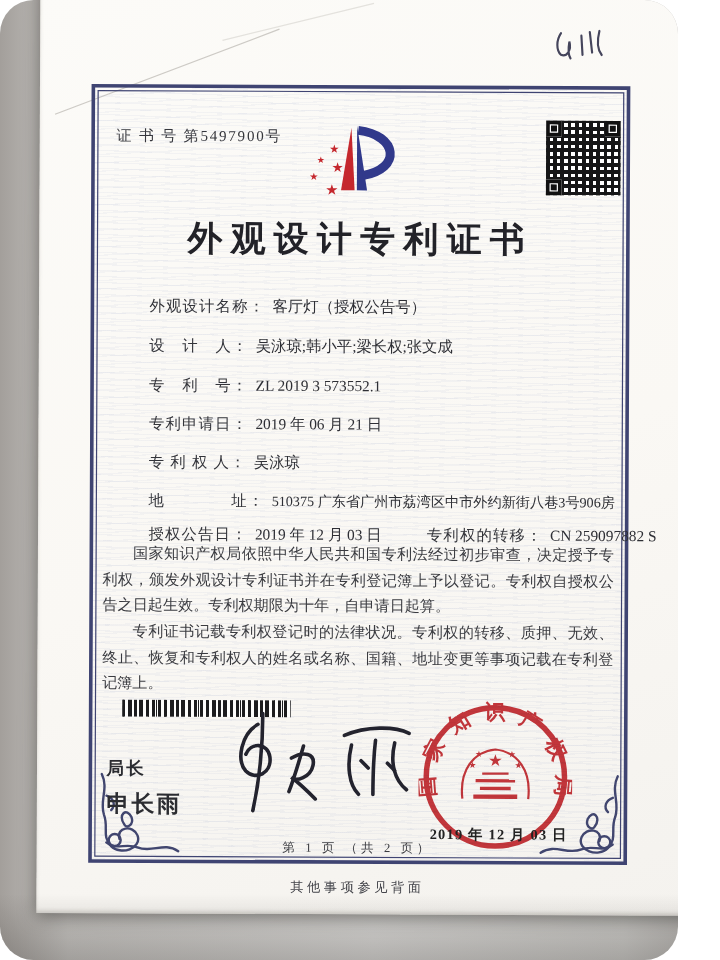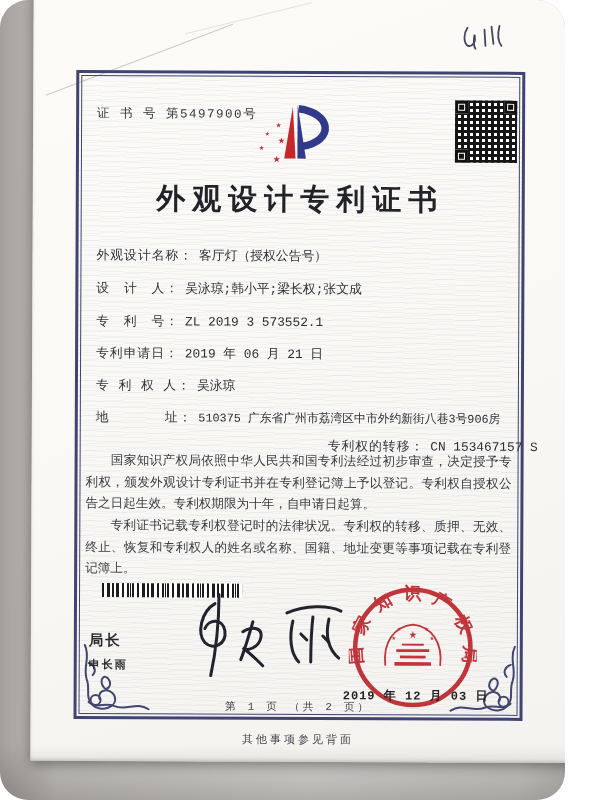--- a/index.html
+++ b/index.html
@@ -1,19 +1,19 @@
 <!DOCTYPE html>
 <html><head>
 <meta charset="utf-8">
 <style>
   html,body{margin:0;padding:0;}
   .scene{
     position:relative;width:565px;height:800px;overflow:hidden;
     background:linear-gradient(90deg,#a39f9b 0%,#c9c7c4 10%,#dddcda 55%,#cfcecb 92%,#bdbbb8 100%);
-    font-family:Liberation Mono, monospace;
+    font-family:Liberation Serif, serif;
     border-radius:28px;
   }
   .scene::after{content:"";position:absolute;left:0;right:0;bottom:0;height:55px;
     background:linear-gradient(180deg,rgba(60,56,52,0) 0%,rgba(60,56,52,.28) 100%);pointer-events:none;}
   .paper{
     position:absolute;left:32px;top:-16px;width:562px;height:778px;
     background:linear-gradient(160deg,#fcfbf8 0%,#faf8f4 55%,#f4f2ee 100%);
     box-shadow:0 3px 14px rgba(40,38,34,.55), inset 0 -2px 3px rgba(120,115,108,.25);
     transform:rotate(.25deg);transform-origin:50% 50%;
   }
@@ -24,32 +24,32 @@
     border:3px solid #3f4472;box-sizing:border-box;
     background:
       repeating-linear-gradient(2deg,rgba(95,115,175,.06) 0 1px,transparent 1px 5px),
       repeating-linear-gradient(-3deg,rgba(95,115,175,.05) 0 1px,transparent 1px 7px);
   }
   .frame::before{content:"";position:absolute;inset:2px;border:1px solid #3f4472;pointer-events:none;}
   .certno{left:64px;top:122px;font-size:12.5px;letter-spacing:1.5px;color:#35363c;}
   .title{left:43px;top:196px;width:449px;text-align:center;font-size:29px;font-weight:bold;
          letter-spacing:7px;color:#222228;}
   .row{left:64px;width:420px;font-size:12.8px;color:#2e2f35;white-space:nowrap;}
-  .flabel{letter-spacing:1px;color:#33343a;margin-right:6px;}
+  .flabel{letter-spacing:1px;color:#33343a;margin-right:6px;margin-left:28px;}
   .addr .fvalue{font-size:11.8px;}
   .grant2{position:absolute;left:232px;top:0;}
   .bodytext{left:54px;top:468px;width:426px;font-size:12.6px;line-height:1.72;
             text-align:justify;color:#3a3b40;}
   .bodytext p{margin:0;text-indent:2em;}
   .barcode{left:71px;top:600px;width:140px;height:14px;
     background:
       repeating-linear-gradient(90deg,#1c1c1e 0 2px,rgba(0,0,0,0) 2px 5px),
       repeating-linear-gradient(90deg,#1c1c1e 0 1px,rgba(0,0,0,0) 1px 7px),#fdfdfc;}
   .commtitle{left:58px;top:648px;font-size:14.5px;font-weight:bold;color:#2b2c31;letter-spacing:2px;}
-  .commname{left:58px;top:674px;font-size:11px;font-weight:bold;color:#2b2c31;letter-spacing:2px;}
+  .commname{left:58px;top:674px;font-size:19px;font-weight:bold;color:#2b2c31;letter-spacing:2px;}
   .sig{left:150px;top:604px;}
   .seal{left:318px;top:599px;width:128px;height:128px;mix-blend-mode:multiply;opacity:.92;}
   .sealdate{left:310px;top:703px;width:150px;text-align:center;font-size:12px;
             font-weight:bold;color:#222;letter-spacing:1px;}
   .pagefoot{left:43px;top:716px;width:449px;text-align:center;font-size:10.5px;
             letter-spacing:3px;color:#3a3b40;}
   .backnote{left:43px;top:748px;width:449px;text-align:center;font-size:11px;
             letter-spacing:3px;color:#44454b;}
   .qr{left:422px;top:116px;width:62px;height:62px;position:absolute;
     background:
@@ -135,22 +135,25 @@
     <div class="r row" style="top:362px">
       <span class="flabel">专利申请日：</span><span class="fvalue">2019 年 06 月 21 日</span>
     </div>
     <div class="r row" style="top:394px">
       <span class="flabel">专 利 权 人：</span><span class="fvalue">吴泳琼</span>
     </div>
     <div class="r row addr" style="top:426px">
       <span class="flabel">地　　　　址：</span><span class="fvalue">510375 广东省广州市荔湾区中市外约新街八巷3号906房</span>
     </div>
     <div class="r row" style="top:454px">
+      <span>
+        <span class="flabel">授权公告日：</span><span class="fvalue">2019 年 12 月 03 日</span>
+      </span>
       <span class="grant2">
-        <span class="flabel">专利权的转移：</span><span class="fvalue">CN 153467157 S</span>
+        <span class="flabel">专利权的转移：</span><span class="fvalue">CN 259097882 S</span>
       </span>
     </div>
 
     <div class="r bodytext">
       <p>国家知识产权局依照中华人民共和国专利法经过初步审查，决定授予专利权，颁发外观设计专利证书并在专利登记簿上予以登记。专利权自授权公告之日起生效。专利权期限为十年，自申请日起算。</p>
       <p>专利证书记载专利权登记时的法律状况。专利权的转移、质押、无效、终止、恢复和专利权人的姓名或名称、国籍、地址变更等事项记载在专利登记簿上。</p>
     </div>
 
     <div class="r barcode"></div>
 

